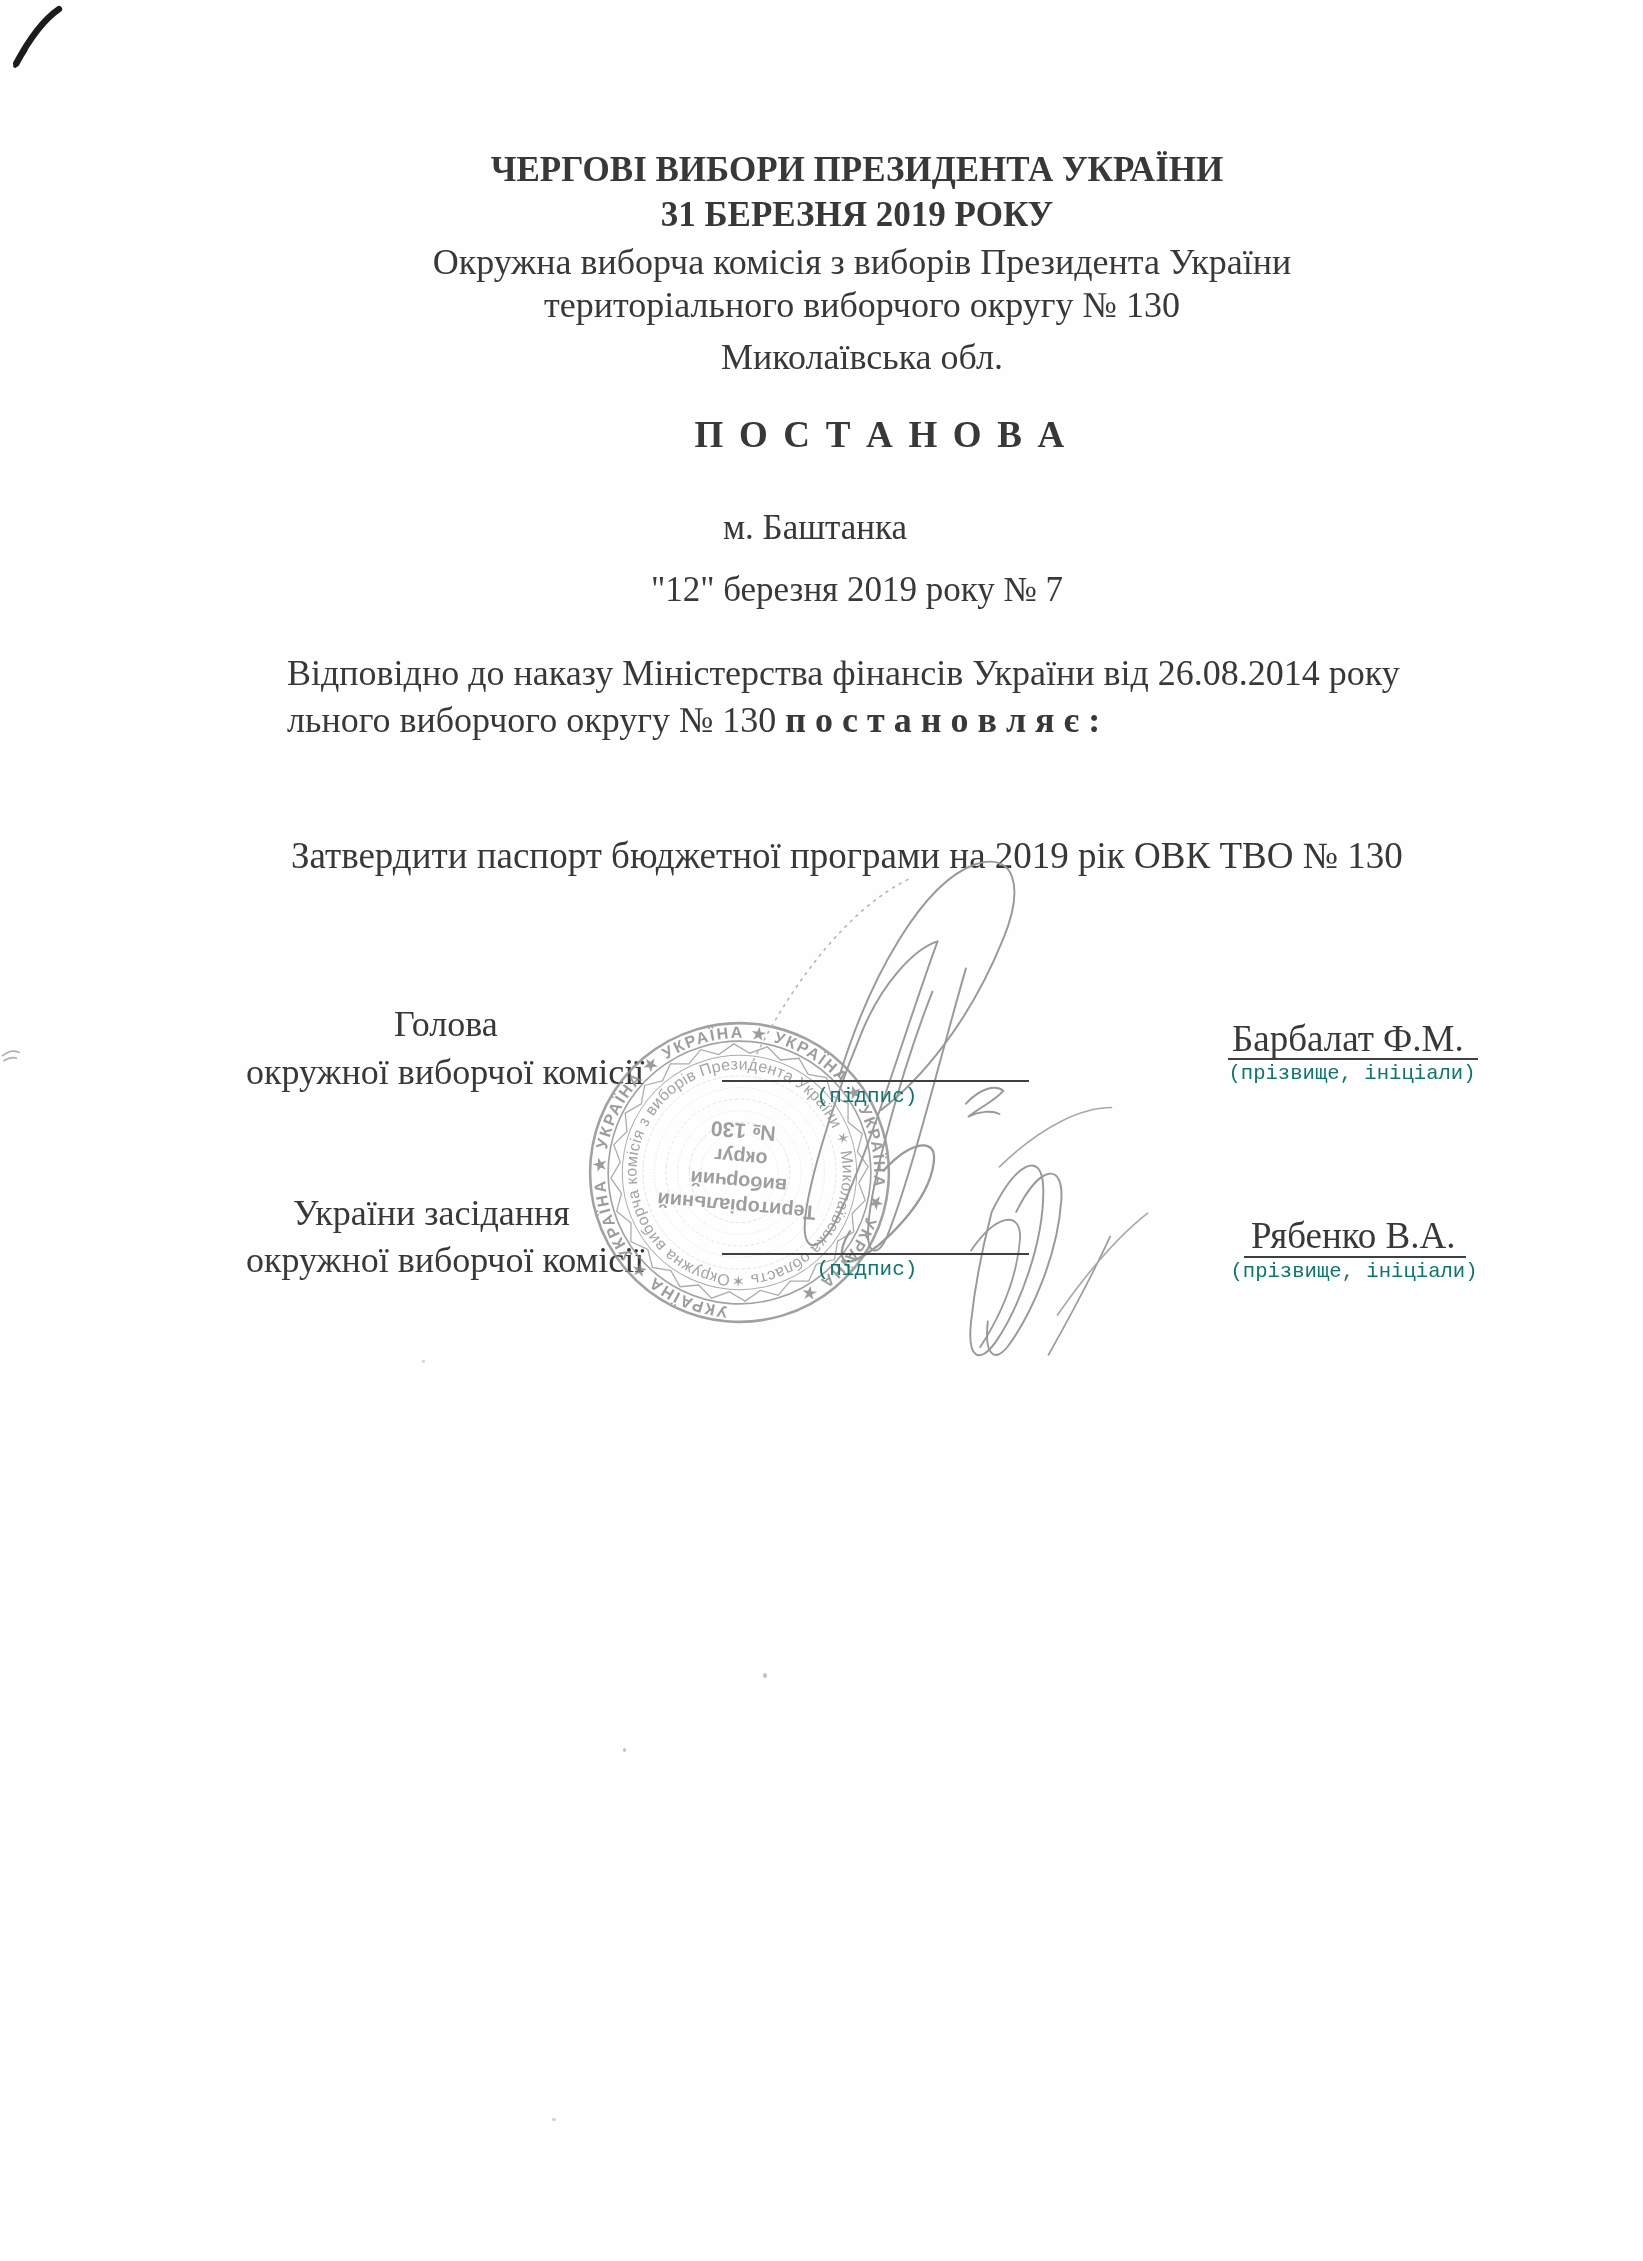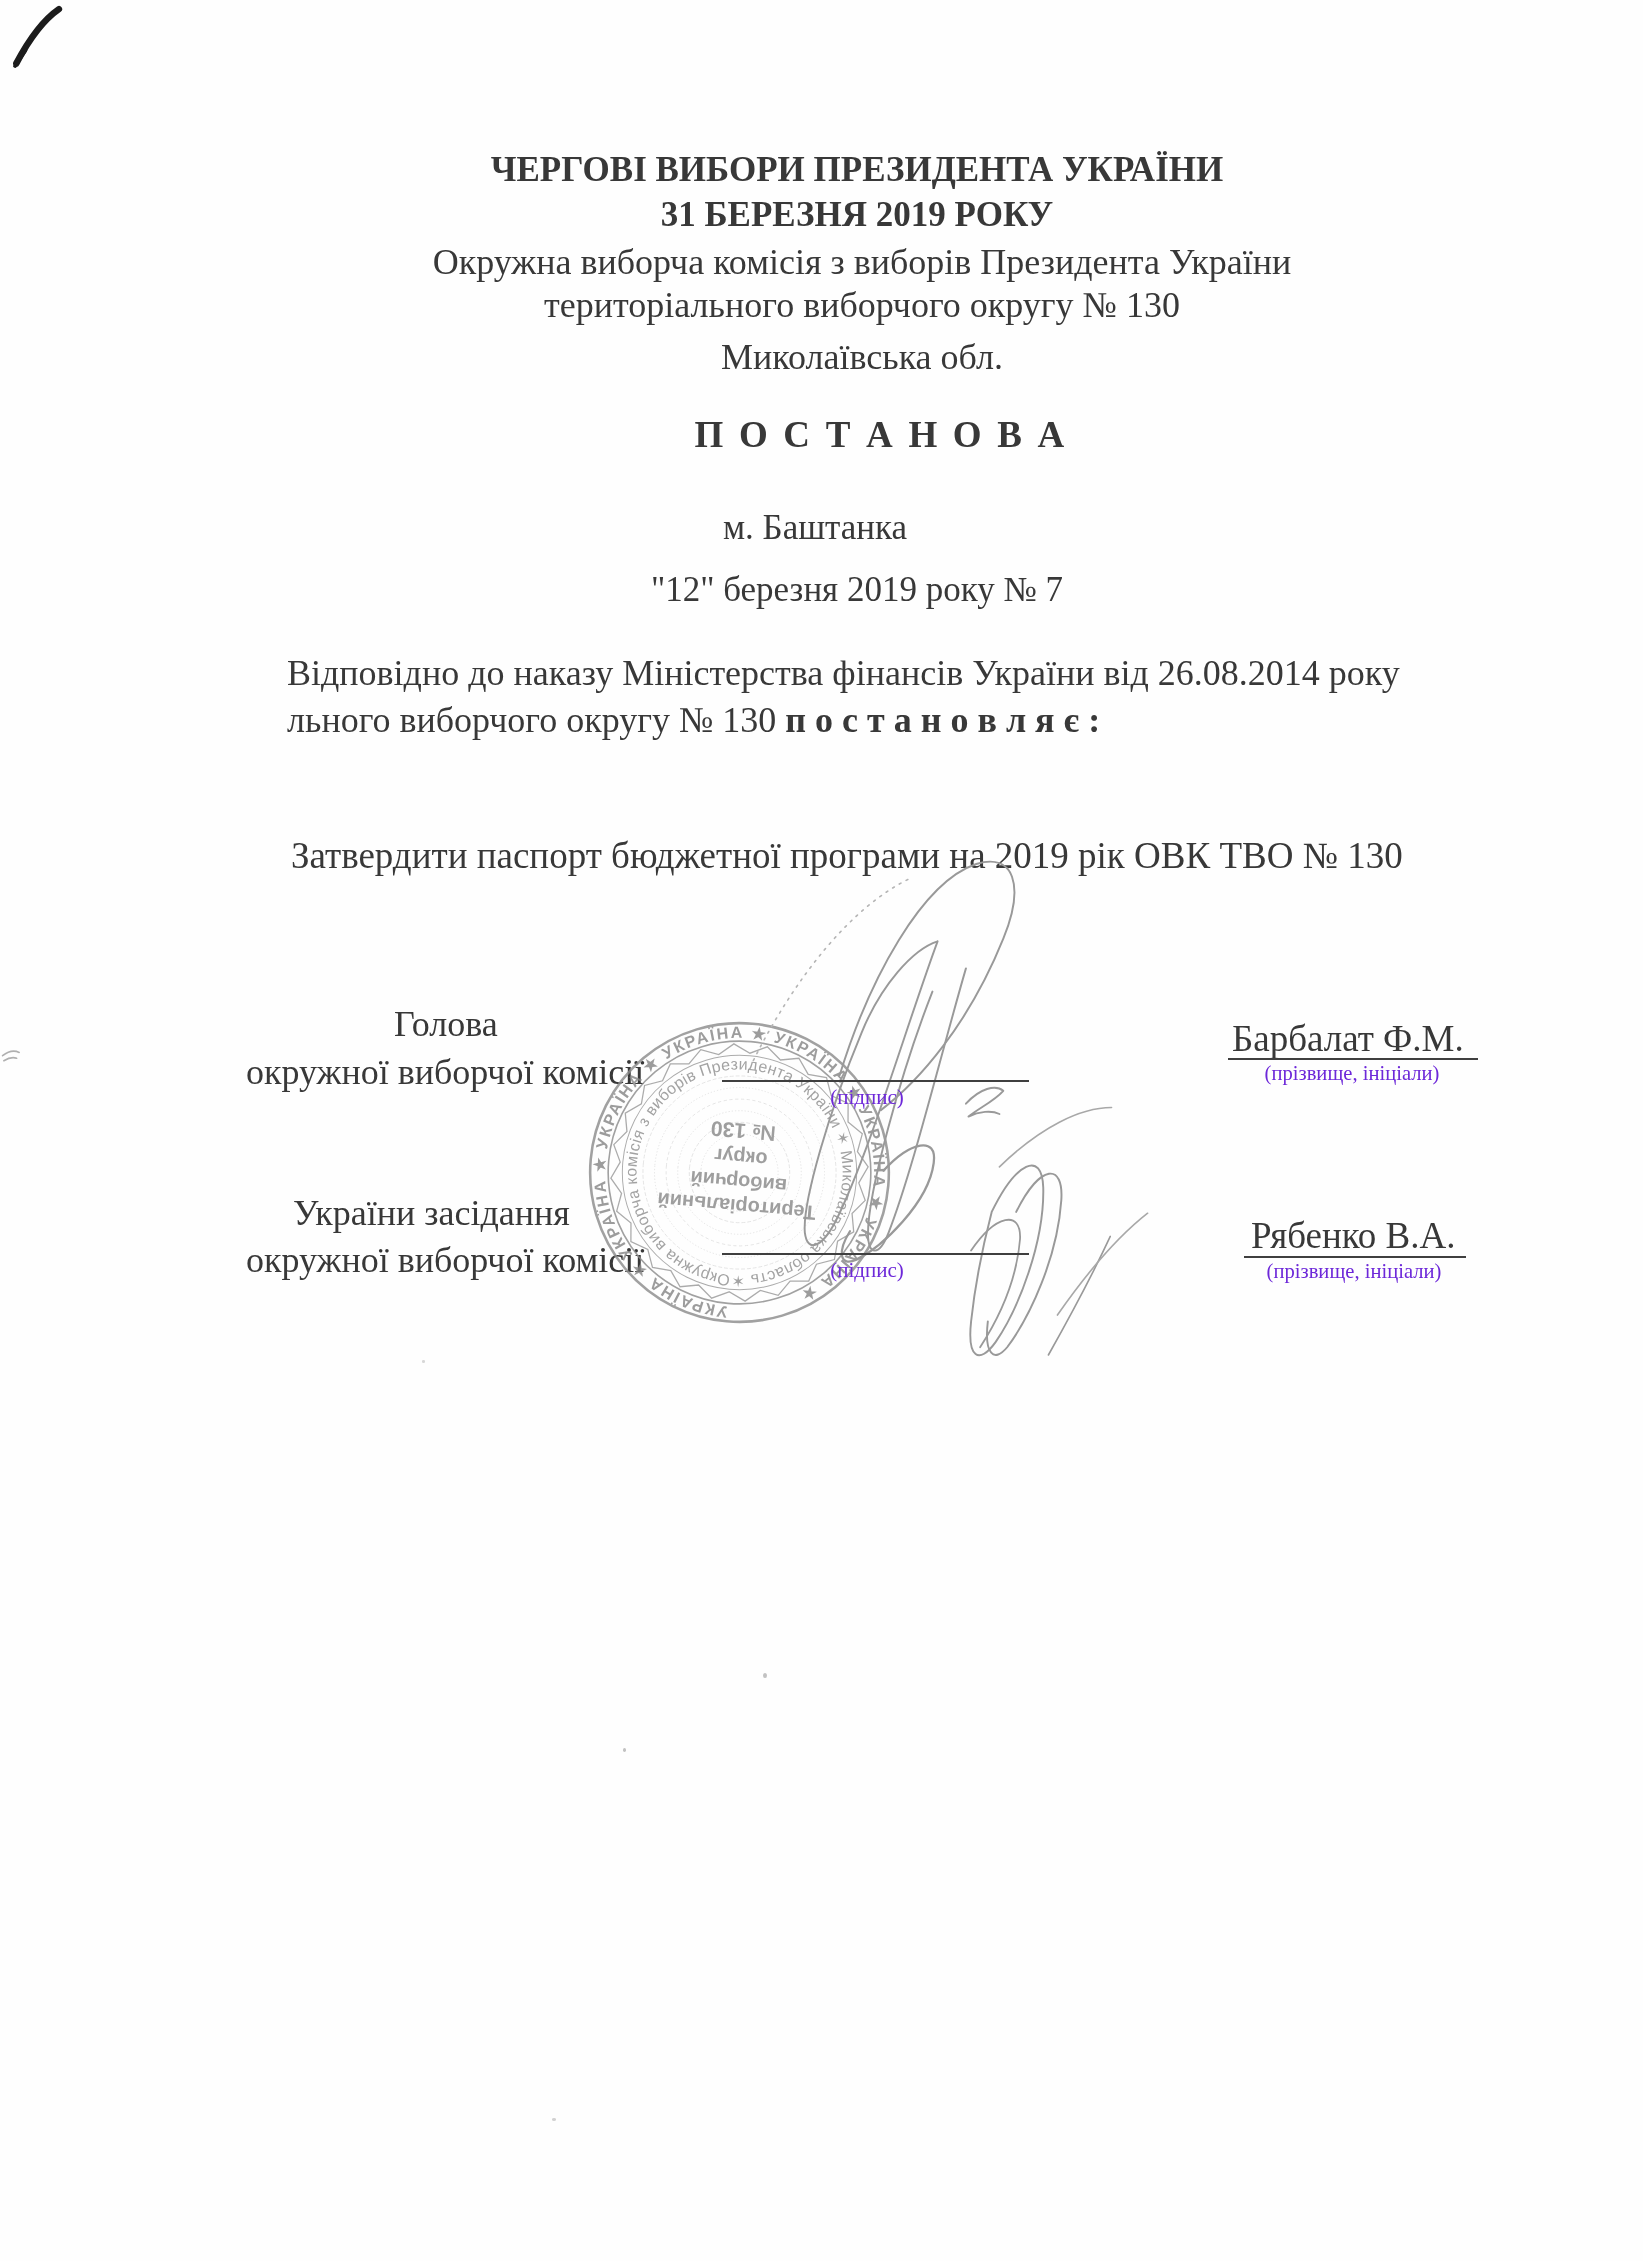--- a/index.html
+++ b/index.html
@@ -10,21 +10,21 @@
     color:#383838;
   }
   .abs{position:absolute;white-space:nowrap;}
   .ctr{transform:translateX(-50%);}
   .b{font-weight:bold;}
   .t55{font-size:35px;}
   .t56{font-size:36px;}
   .t57{font-size:37px;}
   .t58{font-size:37px;}
   .t54{font-size:35px;}
-  .small{font-size:21px;color:#6d28d9;}
+  .small{font-size:21px;color:#0f766e;font-family:Liberation Mono, monospace;}
   .para{font-size:36px;line-height:47px;white-space:nowrap;}
   .rule{position:absolute;background:#3f3f3f;height:1.9px;}
   .speck{position:absolute;background:#8f8f8f;border-radius:50%;opacity:.55;}
   .heading-sp{letter-spacing:3.2px;}
   svg{position:absolute;overflow:visible;}
   .penstroke{fill:none;stroke-linecap:round;stroke-linejoin:round;}
 </style>
 </head>
 <body>
 

